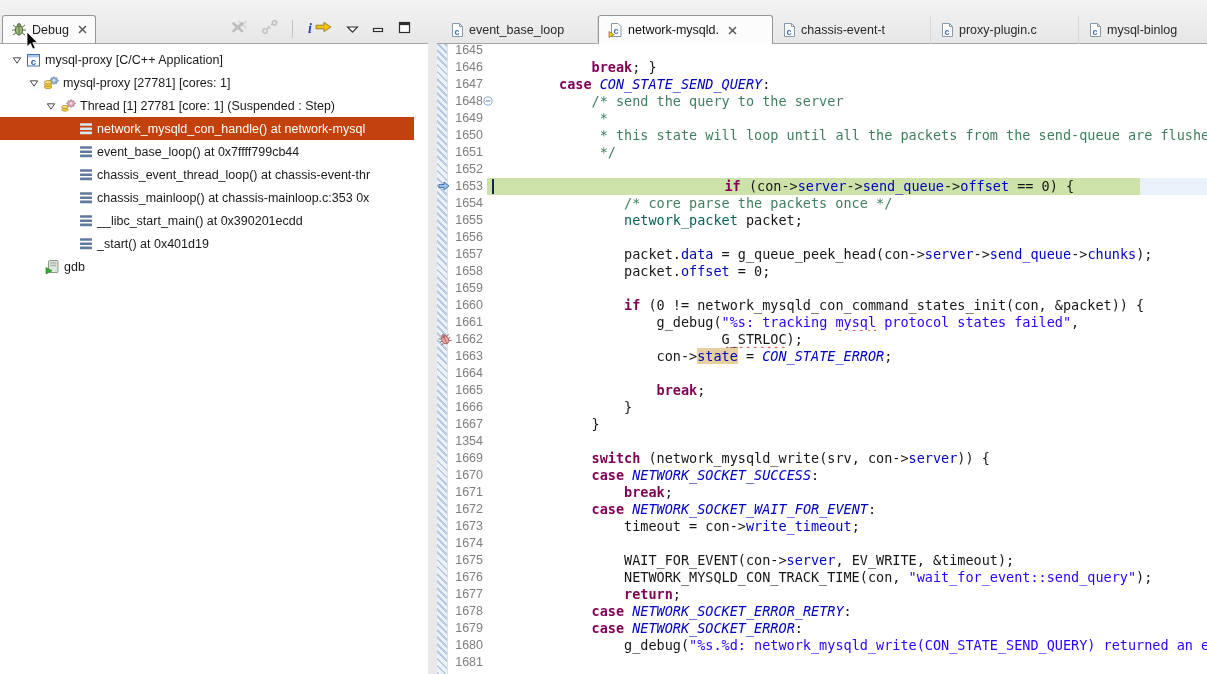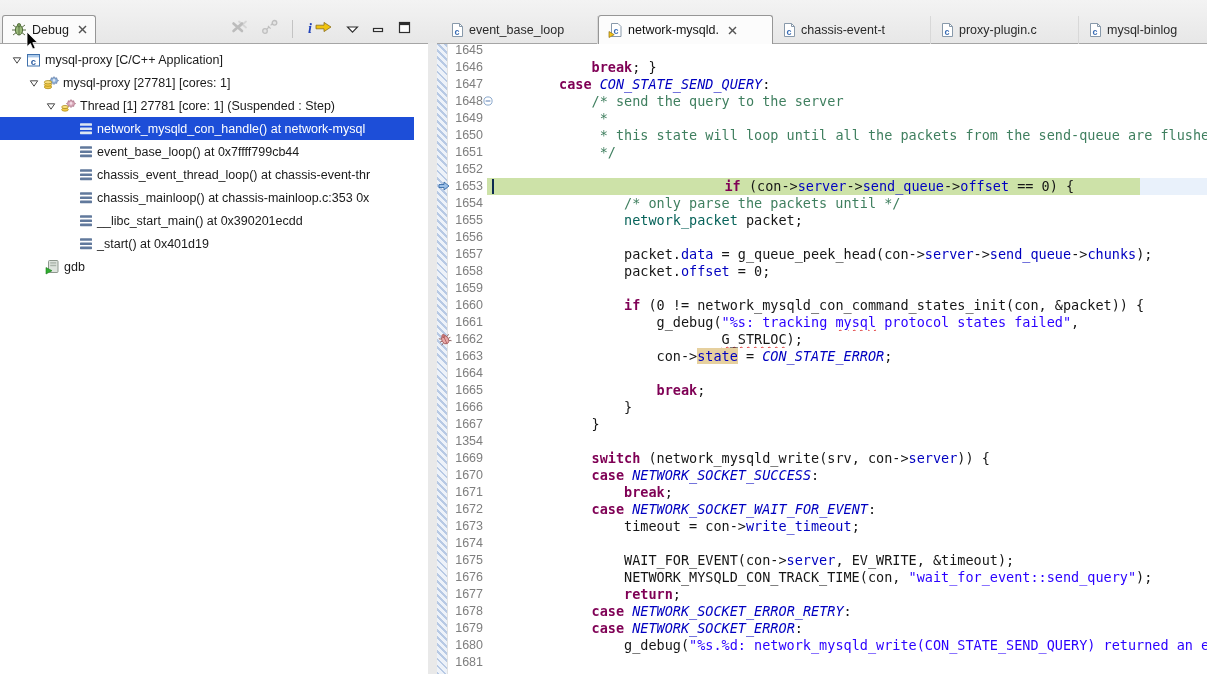--- a/index.html
+++ b/index.html
@@ -24,21 +24,21 @@
   .etab.active{background:#fcfcfc;border:1px solid #969696;border-bottom:none;
     border-radius:3px 3px 0 0;height:29px;color:#111;}
   .tab-label{overflow:hidden;white-space:nowrap;}
   .close-x{margin-left:4px;flex:none;display:flex;}
   
   .tree{position:absolute;left:0;top:44px;width:428px;bottom:0;background:#ffffff;
     overflow:hidden;padding-top:4px;box-sizing:border-box;z-index:2;}
   .trow{height:23px;display:flex;align-items:center;font-size:12.5px;color:#1a1a1a;
     white-space:nowrap;overflow:hidden;gap:4px;}
   .trow .spacer{flex:none;}
-  .trow.sel{background:#1d4ed8;color:#fff;width:414px;}
+  .trow.sel{background:#c2410c;color:#fff;width:414px;}
   .expander,.ticon{flex:none;display:flex;align-items:center;}
   
   .sash{position:absolute;left:428px;top:43px;width:9px;bottom:0;background:#e9e9e9;z-index:2;}
   
   .editor{position:absolute;left:437px;top:44px;right:0;bottom:0;background:#fff;overflow:hidden;z-index:2;}
   .hatch{position:absolute;left:0;top:0;width:10px;height:100%;
     background:repeating-linear-gradient(45deg,#b7c9e4 0 2px,#edf2f9 2px 5px);border-right:1px solid #e2e2e2;}
   #code-rows{position:absolute;left:0;top:-2px;right:0;}
   .crow{display:flex;height:17px;}
   .ln{flex:none;width:40px;margin-left:10px;box-sizing:border-box;padding-right:4px;text-align:right;
@@ -391,21 +391,21 @@
       <div class="crow">
         <span class="ln">1652</span>
         <span class="cd"></span>
       </div>
       <div class="crow cur">
         <span class="ln">1653</span>
         <span class="cd"><span class="tok-p">			</span><span class="tok-k">if</span><span class="tok-p"> (con-&gt;</span><span class="tok-f">server</span><span class="tok-p">-&gt;</span><span class="tok-f">send_queue</span><span class="tok-p">-&gt;</span><span class="tok-f">offset</span><span class="tok-p"> == 0) {</span></span>
       </div>
       <div class="crow">
         <span class="ln">1654</span>
-        <span class="cd"><span class="tok-p">				</span><span class="tok-c">/* only parse the packets until */</span></span>
+        <span class="cd"><span class="tok-p">				</span><span class="tok-c">/* core parse the packets once */</span></span>
       </div>
       <div class="crow">
         <span class="ln">1655</span>
         <span class="cd"><span class="tok-p">				</span><span class="tok-t">network_packet</span><span class="tok-p"> packet;</span></span>
       </div>
       <div class="crow">
         <span class="ln">1656</span>
         <span class="cd"></span>
       </div>
       <div class="crow">

